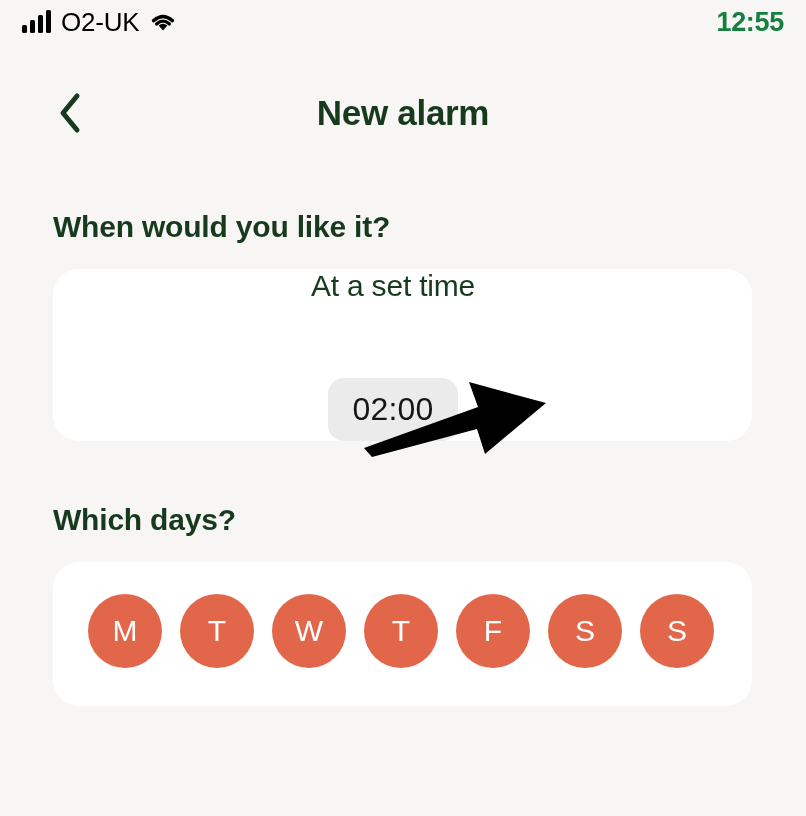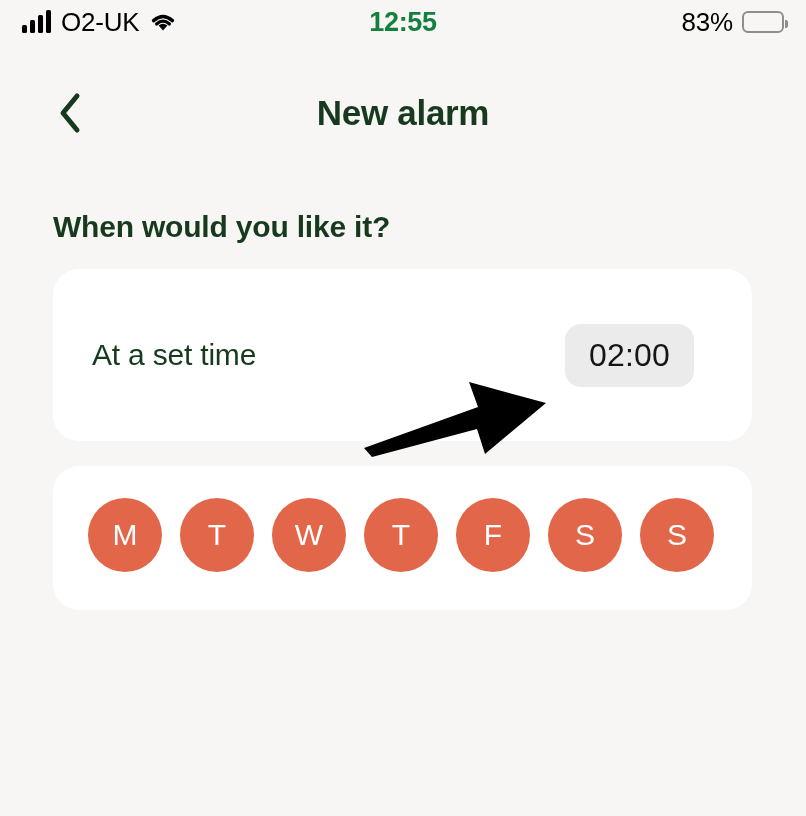--- a/index.html
+++ b/index.html
@@ -140,20 +140,21 @@
     margin: 62px 0 0 53px;
     font-size: 30px;
     font-weight: bold;
     color: #173a1e;
     letter-spacing: -0.2px;
   }
   .card {
     margin: 25px 54px 0 53px;
     background: #ffffff;
     border-radius: 26px;
+    flex-direction: column;
   }
 
   
   .time-card {
     height: 172px;
     position: relative;
     display: flex;
     align-items: center;
     padding: 0 58px 0 39px;
   }
@@ -230,26 +231,20 @@
       <svg class="wifi-icon" viewBox="0 0 28 22" aria-hidden="true">
         <path d="M14 19.6 L9.6 14.4 Q14 10.9 18.4 14.4 Z" fill="#000"></path>
         <path d="M4.6 9.6 Q14 1.4 23.4 9.6" stroke="#000" stroke-width="3.4" fill="none" stroke-linecap="round"></path>
         <path d="M7.6 13.0 Q14 7.4 20.4 13.0" stroke="#000" stroke-width="3.2" fill="none" stroke-linecap="round"></path>
       </svg>
     </span>
   </div>
 
   <div class="status-center">12:55</div>
 
-  <div class="status-right">
-    <span class="battery-pct">83%</span>
-    <span class="battery-icon">
-      <span class="battery-level" style="width:83%"></span>
-    </span>
-  </div>
 </div>
 
 <div class="nav-bar">
   <div class="back-button">
     <span>
       <svg class="chevron-left" viewBox="0 0 30 44" aria-hidden="true">
         <path d="M22 5 L8 22 L22 39" stroke="#173a1e" stroke-width="5" fill="none" stroke-linecap="round" stroke-linejoin="round"></path>
       </svg>
     </span>
   </div>
@@ -258,20 +253,21 @@
 
 <div class="content">
 
   <div class="section-heading">When would you like it?</div>
 
   <div class="card time-card">
     <span class="time-row-label">At a set time</span>
     <span class="time-pill">02:00</span>
   </div>
 
+  <div class="section-heading">Which days?</div>
 
   <div class="card days-card">
     <div class="days-row">
       <div class="day-circle">M</div>
       <div class="day-circle">T</div>
       <div class="day-circle">W</div>
       <div class="day-circle">T</div>
       <div class="day-circle">F</div>
       <div class="day-circle">S</div>
       <div class="day-circle">S</div>

